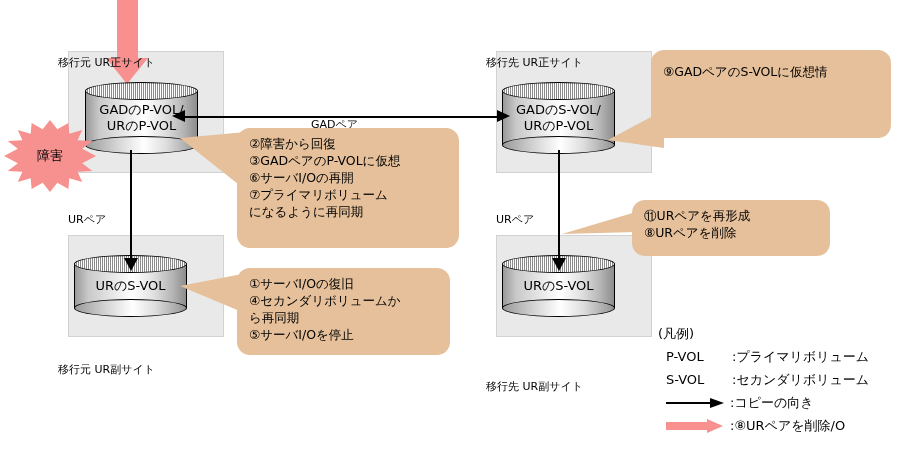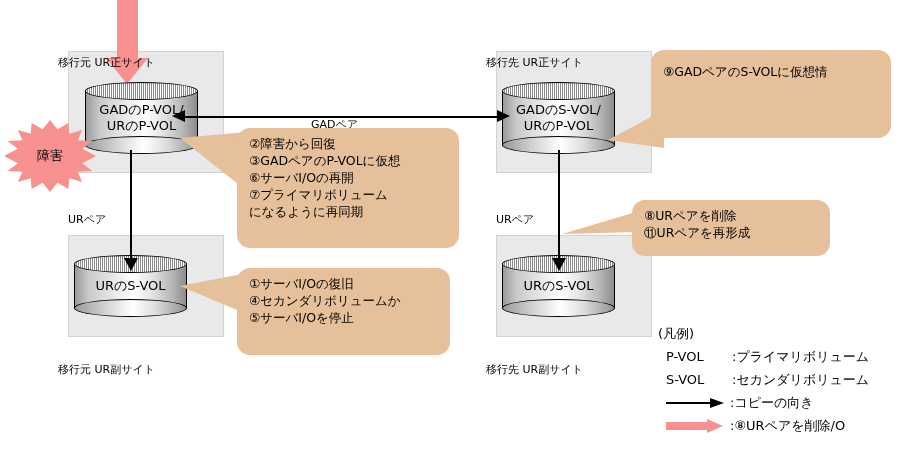--- a/index.html
+++ b/index.html
@@ -83,21 +83,21 @@
 <div class="site-box" style="left:496px;top:235px;width:154px;height:100px;"></div>
 
 <div>
   <div class="pink-shaft" style="left:117px;top:-2px;width:21px;height:62px;"></div>
   <div class="pink-head" style="left:106px;top:58px;"></div>
 </div>
 
 <div class="abs lbl" style="left:58px;top:33px;">移行元 UR正サイト</div>
 <div class="abs lbl" style="left:486px;top:33px;">移行先 UR正サイト</div>
 <div class="abs lbl" style="left:58px;top:340px;">移行元 UR副サイト</div>
-<div class="abs lbl" style="left:486px;top:340px;">移行先 UR副サイト</div>
+<div class="abs lbl" style="left:486px;top:357px;">移行先 UR副サイト</div>
 
 <div class="cyl" style="left:85px;top:82px;width:113px;height:72px;">
   <div class="body"></div>
   <div class="bot"></div>
   <div class="top"></div>
   <div class="txt">
     <div>GADのP-VOL/</div>
     <div>URのP-VOL</div>
   </div>
 </div>
@@ -167,40 +167,41 @@
   </div>
 </div>
 
 <div>
   <svg class="abs" style="left:180px;top:272px;" width="66" height="46">
     <polygon points="0,14 62,2 62,40" fill="#e5c09a"></polygon>
   </svg>
   <div class="callout" style="left:237px;top:268px;width:213px;height:87px;">
     <div>①サーバI/Oの復旧</div>
     <div>④セカンダリボリュームか</div>
+    <div>ら再同期</div>
     <div>⑤サーバI/Oを停止</div>
   </div>
 </div>
 
 <div>
   <svg class="abs" style="left:608px;top:108px;" width="60" height="44">
     <polygon points="0,32 56,2 56,40" fill="#e5c09a"></polygon>
   </svg>
   <div class="callout" style="left:651px;top:50px;width:240px;height:88px;padding-top:13px;">
     <div>⑨GADペアのS-VOLに仮想情</div>
   </div>
 </div>
 
 <div>
   <svg class="abs" style="left:562px;top:206px;" width="78" height="34">
     <polygon points="0,28 74,6 74,26" fill="#e5c09a"></polygon>
   </svg>
   <div class="callout" style="left:632px;top:200px;width:198px;height:56px;">
+    <div>⑪URペアを再形成</div>
     <div>⑧URペアを削除</div>
-    <div>⑪URペアを再形成</div>
   </div>
 </div>
 
 <div class="legend" style="left:658px;top:322px;width:240px;">
   <div>(凡例)</div>
 
   <div class="row" style="padding-left:8px;">
     <span class="lg-key">P-VOL</span>
     <span>:</span>
     <span>プライマリボリューム</span>

